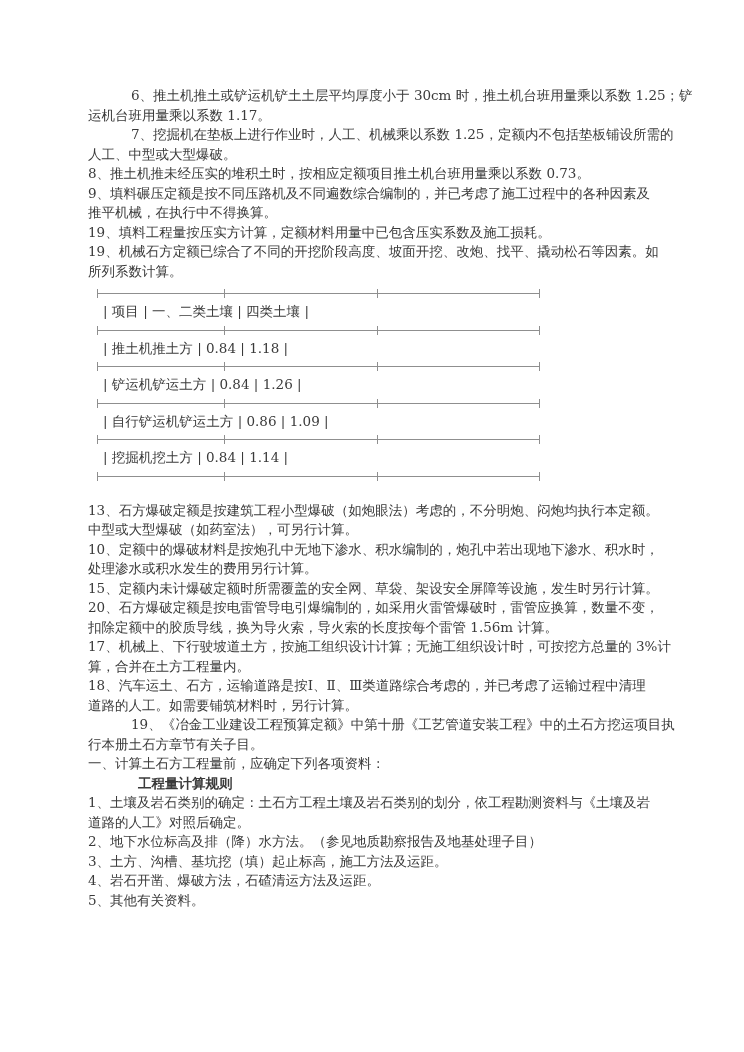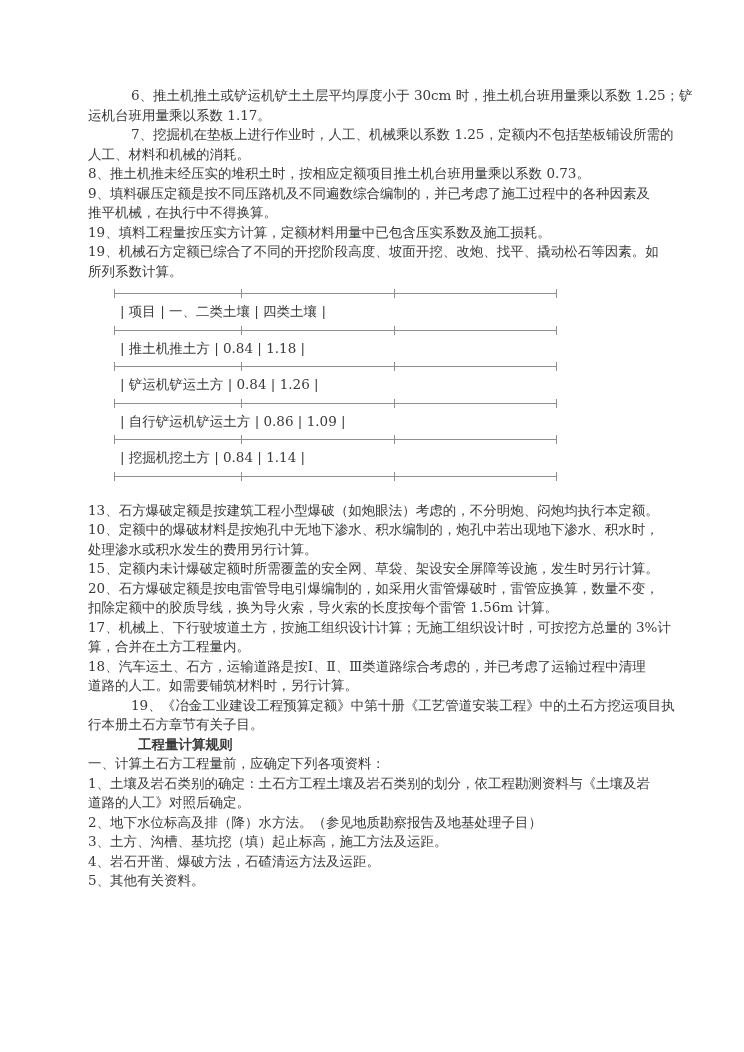--- a/index.html
+++ b/index.html
@@ -27,21 +27,21 @@
     white-space: nowrap;
     text-align: left;
   }
   .p.indent .line:first-child { text-indent: 43px; }
   .p.heading .line:first-child {
     text-indent: 50px;
     font-weight: bold;
   }
   
   .table-block {
-    margin: 12px 0 24px 26px;
+    margin: 12px 0 24px 9px;
     width: 442px;
   }
   .rule {
     position: relative;
     height: 1px;
     background: #8f8f8f;
   }
   .rule .tick {
     position: absolute;
     top: -4px;
@@ -61,21 +61,21 @@
 <body>
 
 <div class="page">
   <div class="doc">
       <div class="p indent">
         <div class="line">6、推土机推土或铲运机铲土土层平均厚度小于 30cm 时，推土机台班用量乘以系数 1.25；铲</div>
         <div class="line">运机台班用量乘以系数 1.17。</div>
       </div>
       <div class="p indent">
         <div class="line">7、挖掘机在垫板上进行作业时，人工、机械乘以系数 1.25，定额内不包括垫板铺设所需的</div>
-        <div class="line">人工、材料和机械的消耗。</div>
+        <div class="line">人工、中型或大型爆破。</div>
       </div>
       <div class="p">
         <div class="line">8、推土机推未经压实的堆积土时，按相应定额项目推土机台班用量乘以系数 0.73。</div>
       </div>
       <div class="p">
         <div class="line">9、填料碾压定额是按不同压路机及不同遍数综合编制的，并已考虑了施工过程中的各种因素及</div>
         <div class="line">推平机械，在执行中不得换算。</div>
       </div>
       <div class="p">
         <div class="line">19、填料工程量按压实方计算，定额材料用量中已包含压实系数及施工损耗。</div>
@@ -124,20 +124,21 @@
         <div class="trow">| 挖掘机挖土方 | 0.84 | 1.14 |</div>
         <div class="rule">
           <span class="tick" style="left: 0%;"></span>
           <span class="tick" style="left: 28.7%;"></span>
           <span class="tick" style="left: 63.3%;"></span>
           <span class="tick" style="left: 100%;"></span>
         </div>
       </div>
       <div class="p">
         <div class="line">13、石方爆破定额是按建筑工程小型爆破（如炮眼法）考虑的，不分明炮、闷炮均执行本定额。</div>
+        <div class="line">中型或大型爆破（如药室法），可另行计算。</div>
       </div>
       <div class="p">
         <div class="line">10、定额中的爆破材料是按炮孔中无地下渗水、积水编制的，炮孔中若出现地下渗水、积水时，</div>
         <div class="line">处理渗水或积水发生的费用另行计算。</div>
       </div>
       <div class="p">
         <div class="line">15、定额内未计爆破定额时所需覆盖的安全网、草袋、架设安全屏障等设施，发生时另行计算。</div>
       </div>
       <div class="p">
         <div class="line">20、石方爆破定额是按电雷管导电引爆编制的，如采用火雷管爆破时，雷管应换算，数量不变，</div>
@@ -148,25 +149,25 @@
         <div class="line">算，合并在土方工程量内。</div>
       </div>
       <div class="p">
         <div class="line">18、汽车运土、石方，运输道路是按Ⅰ、Ⅱ、Ⅲ类道路综合考虑的，并已考虑了运输过程中清理</div>
         <div class="line">道路的人工。如需要铺筑材料时，另行计算。</div>
       </div>
       <div class="p indent">
         <div class="line">19、《冶金工业建设工程预算定额》中第十册《工艺管道安装工程》中的土石方挖运项目执</div>
         <div class="line">行本册土石方章节有关子目。</div>
       </div>
+      <div class="p">
+        <div class="line">一、计算土石方工程量前，应确定下列各项资料：</div>
+      </div>
       <div class="p indent heading">
         <div class="line">工程量计算规则</div>
-      </div>
-      <div class="p">
-        <div class="line">一、计算土石方工程量前，应确定下列各项资料：</div>
       </div>
       <div class="p">
         <div class="line">1、土壤及岩石类别的确定：土石方工程土壤及岩石类别的划分，依工程勘测资料与《土壤及岩</div>
         <div class="line">道路的人工》对照后确定。</div>
       </div>
       <div class="p">
         <div class="line">2、地下水位标高及排（降）水方法。（参见地质勘察报告及地基处理子目）</div>
       </div>
       <div class="p">
         <div class="line">3、土方、沟槽、基坑挖（填）起止标高，施工方法及运距。</div>

